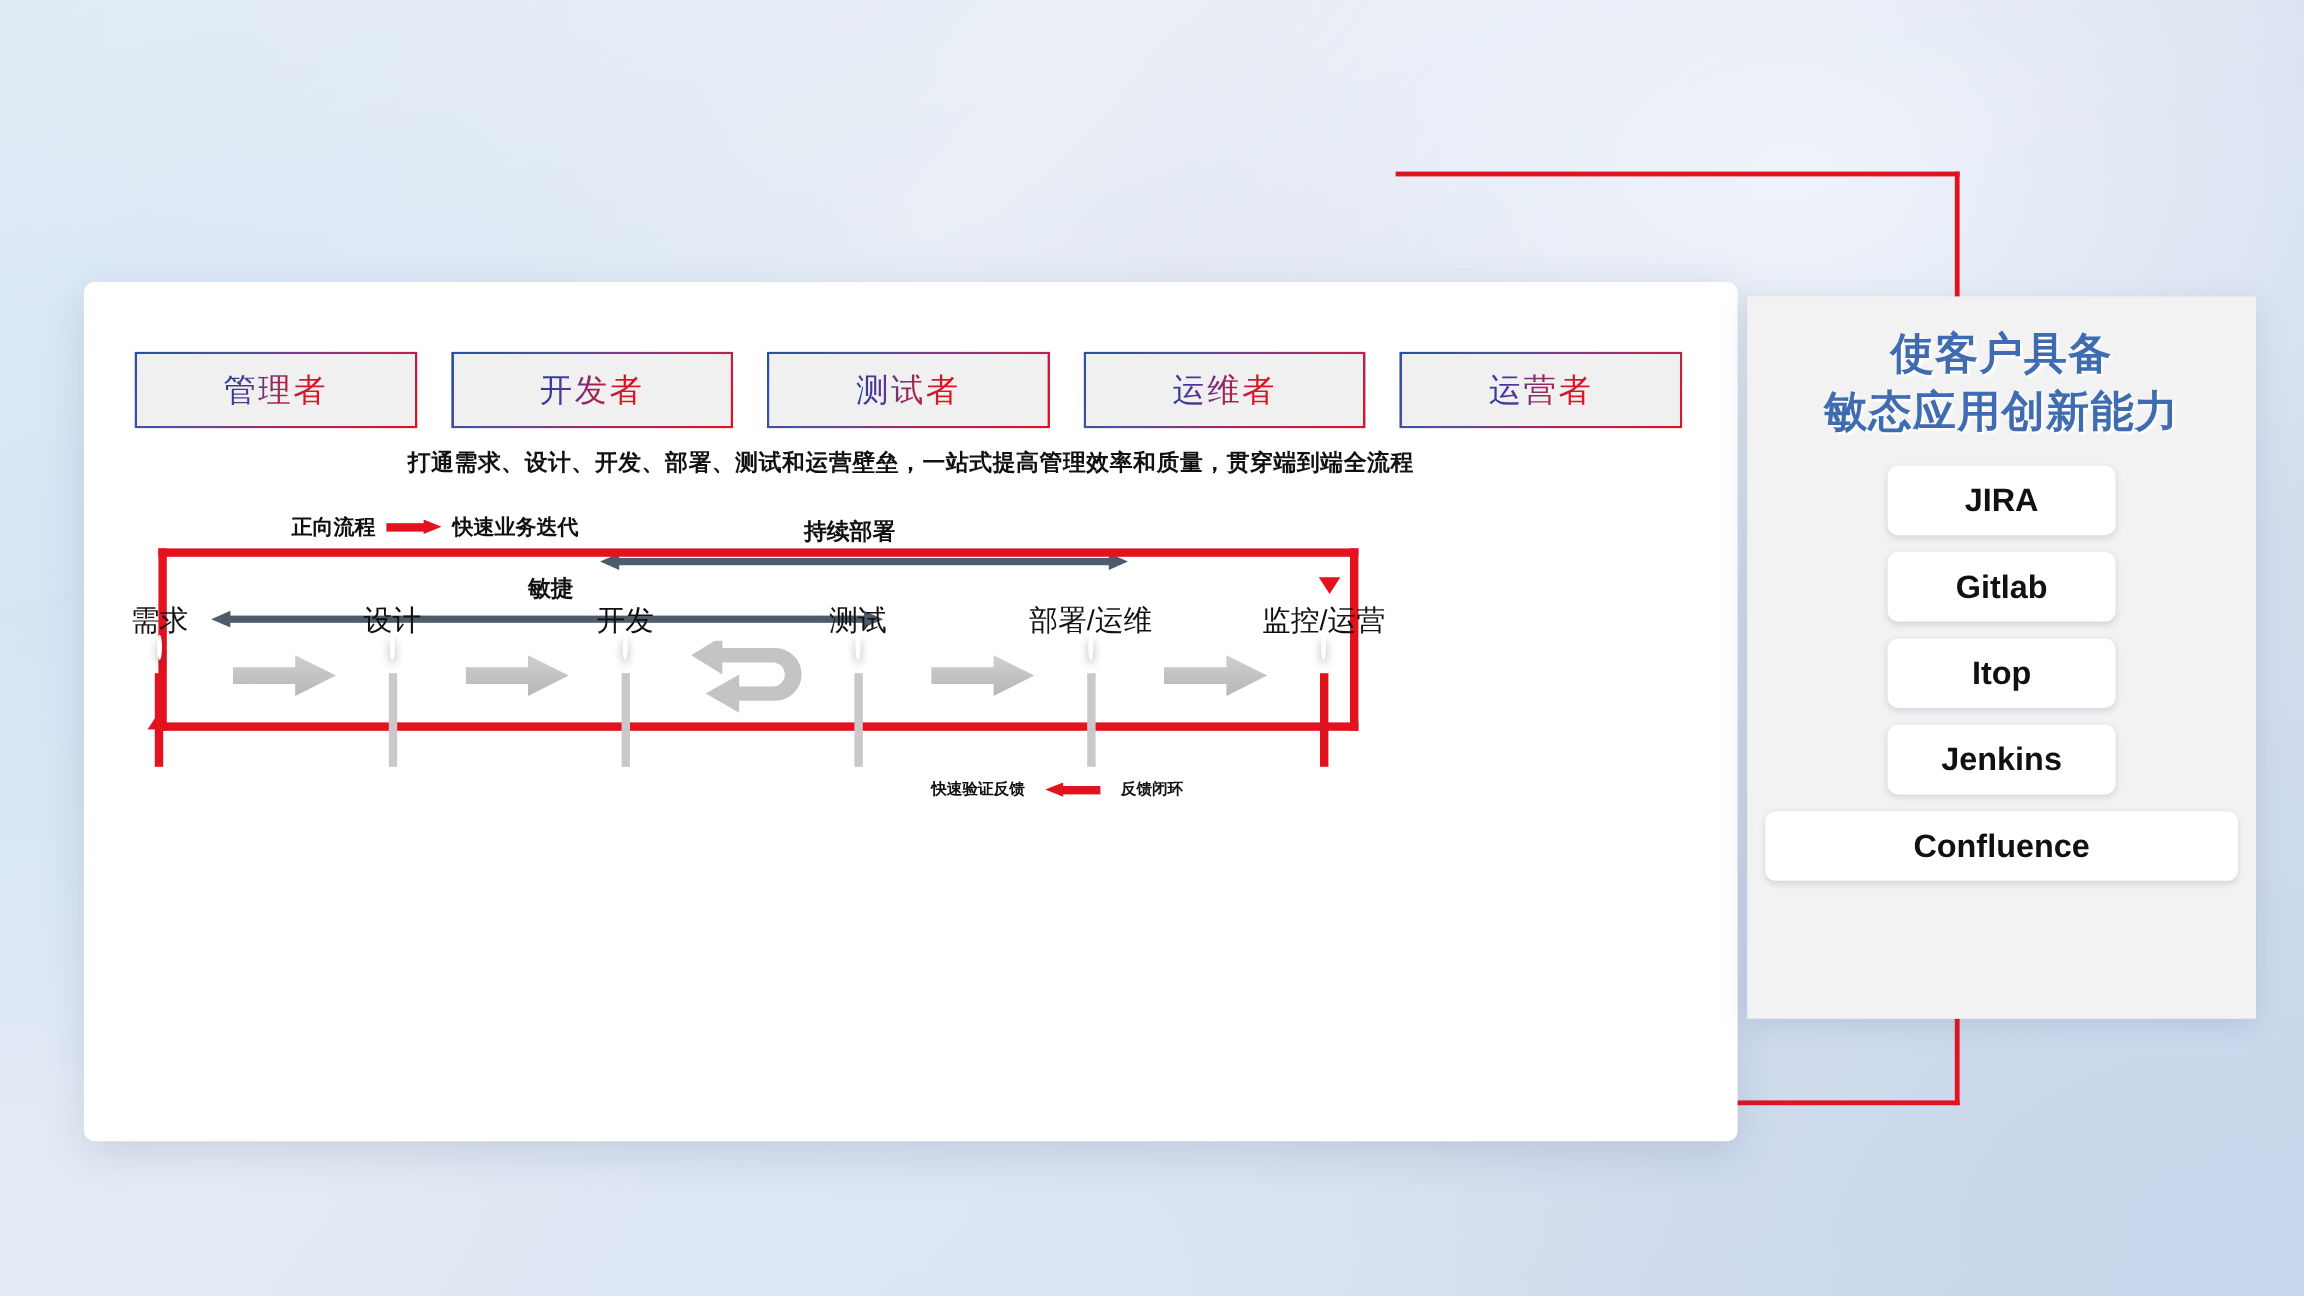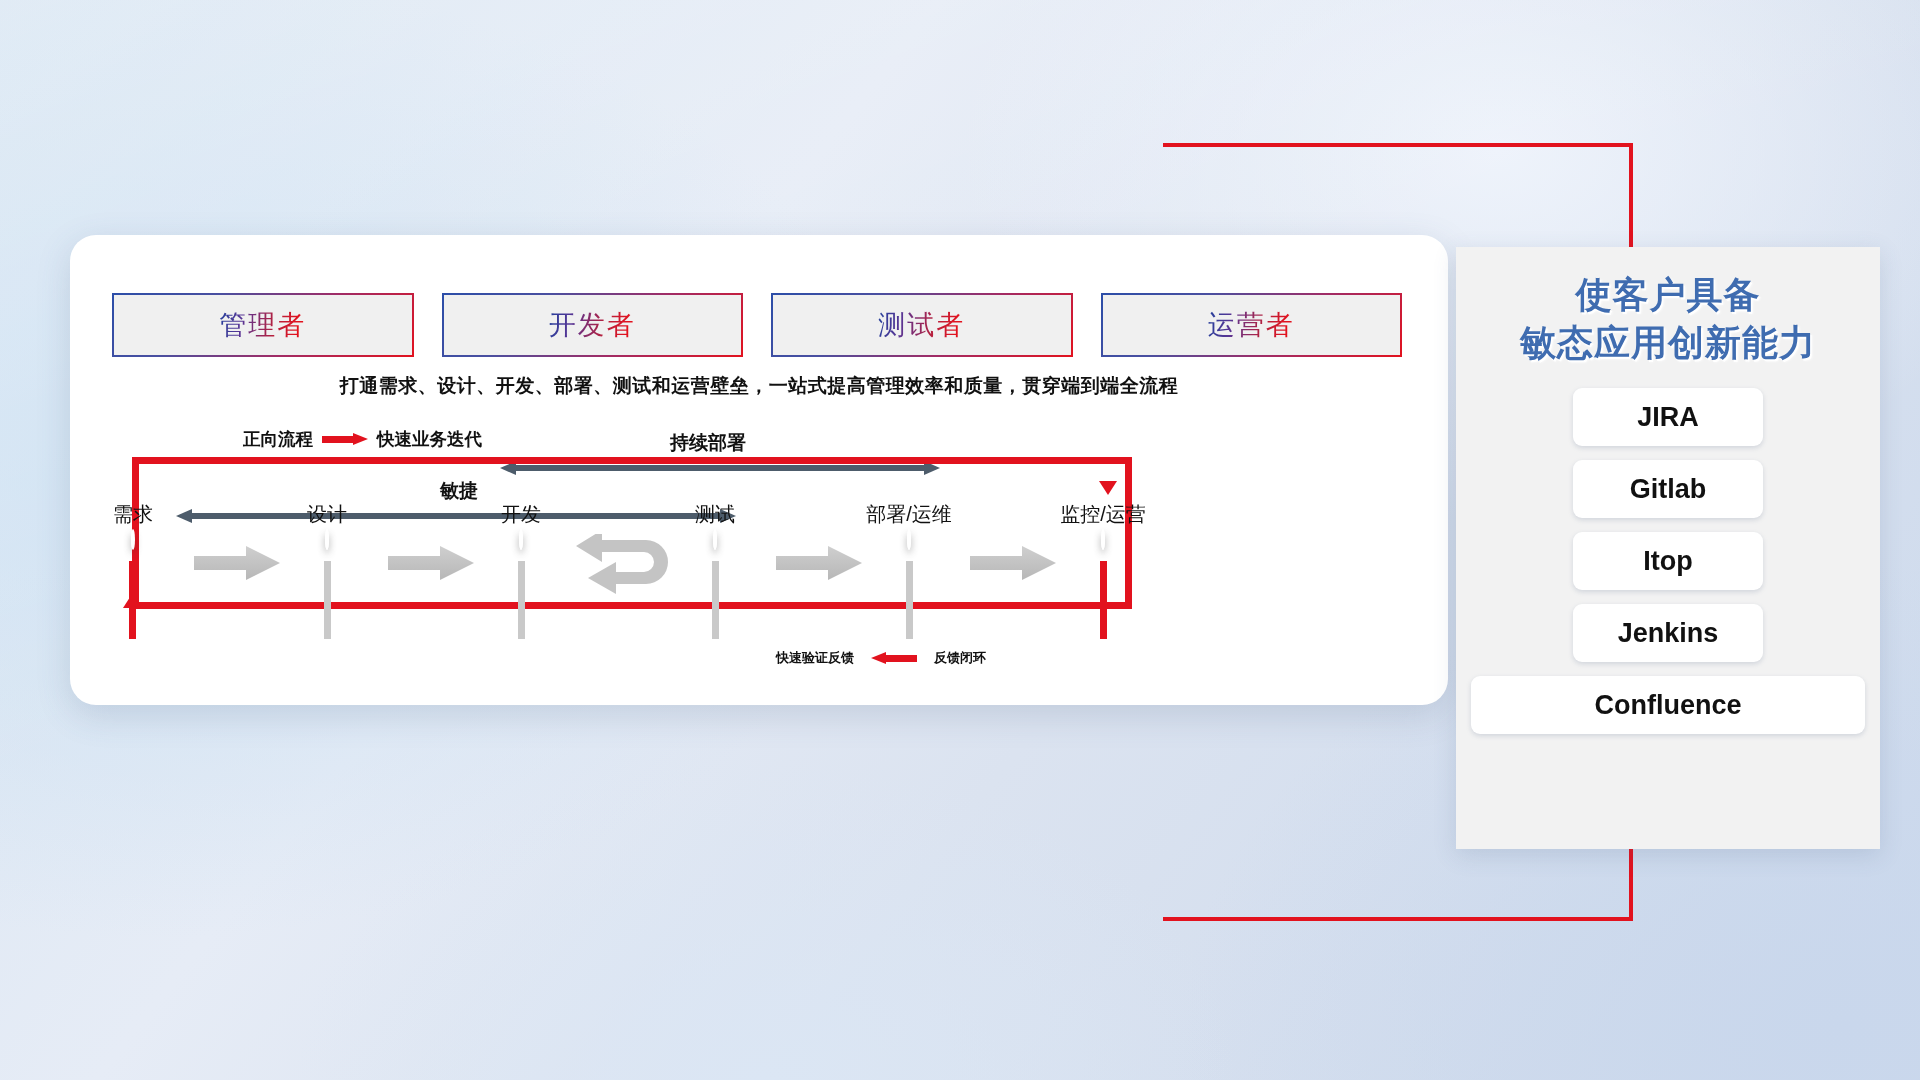--- a/index.html
+++ b/index.html
@@ -25,22 +25,22 @@
 
   
   .red-frame{
     position:absolute;left:1163px;top:143px;width:470px;height:778px;
     border:4px solid #e2121e;border-left:none;border-right:4px solid #e2121e;
     box-sizing:border-box;
   }
 
   
   .card{
-    position:absolute;left:70px;top:235px;width:1378px;height:470px;
-    background:#ffffff;border-radius:26px;
+    position:absolute;left:70px;top:235px;width:1378px;height:716px;
+    background:#ffffff;border-radius:9px;
     box-shadow:0 10px 34px rgba(70,95,130,.18);
   }
 
   
   .roles{position:absolute;left:42px;top:58px;width:1290px;height:64px;display:flex;gap:28px;}
   .role-box{
     flex:1;position:relative;background:#f0f0f0;
     display:flex;align-items:center;justify-content:center;
     padding:2px;box-sizing:border-box;
   }
@@ -99,21 +99,21 @@
   .loop .rgt{position:absolute;width:7px;background:#e2121e;}
   .tri{position:absolute;width:0;height:0;}
   .tri.down{border-left:9px solid transparent;border-right:9px solid transparent;border-top:14px solid #e2121e;}
   .tri.up{border-left:9px solid transparent;border-right:9px solid transparent;border-bottom:14px solid #e2121e;}
 
   
   .pipeline{position:absolute;left:0;top:274px;width:100%;height:130px;}
   .node{position:absolute;width:74px;text-align:center;}
   .node .nlabel{
     position:absolute;left:50%;transform:translateX(-50%);top:-30px;
-    font-size:20px;color:#111;white-space:nowrap;font-weight:400;
+    font-size:24px;color:#111;white-space:nowrap;font-weight:400;
   }
   .node .dot{
     width:62px;height:62px;border-radius:50%;
     background:radial-gradient(circle at 38% 32%,#e8232f 0%,#dc1028 62%,#c60d22 100%);
     border:2.5px solid #ffffff;box-sizing:border-box;
     box-shadow:0 4px 7px rgba(60,60,60,.45);
     margin:0 auto;
   }
   .gblock{position:absolute;height:34px;}
   .gblock svg{display:block;}
@@ -166,20 +166,23 @@
 
   <div class="roles">
     <div class="role-box">
       <span class="role-label">管理者</span>
     </div>
     <div class="role-box">
       <span class="role-label">开发者</span>
     </div>
     <div class="role-box">
       <span class="role-label">测试者</span>
+    </div>
+    <div class="role-box">
+      <span class="role-label">运维者</span>
     </div>
     <div class="role-box">
       <span class="role-label">运营者</span>
     </div>
   </div>
 
   <div class="headline">打通需求、设计、开发、部署、测试和运营壁垒，一站式提高管理效率和质量，贯穿端到端全流程</div>
 
   <div class="ann-forward">
     <span>正向流程</span>

